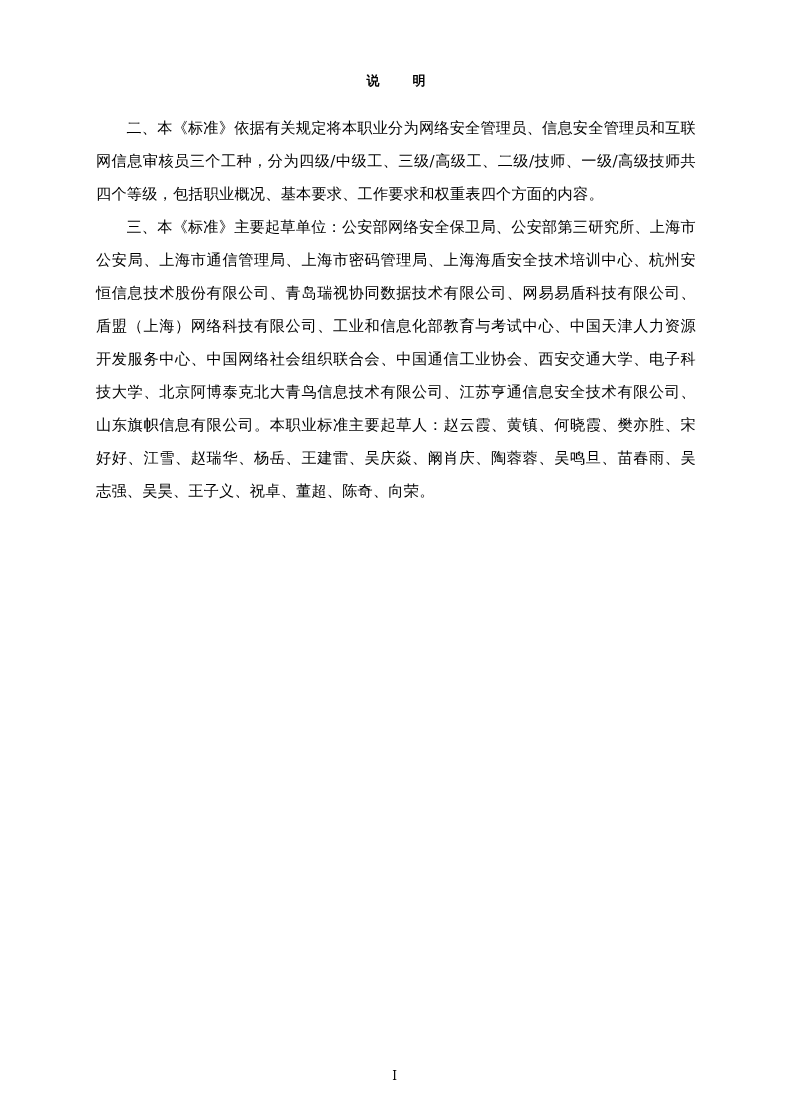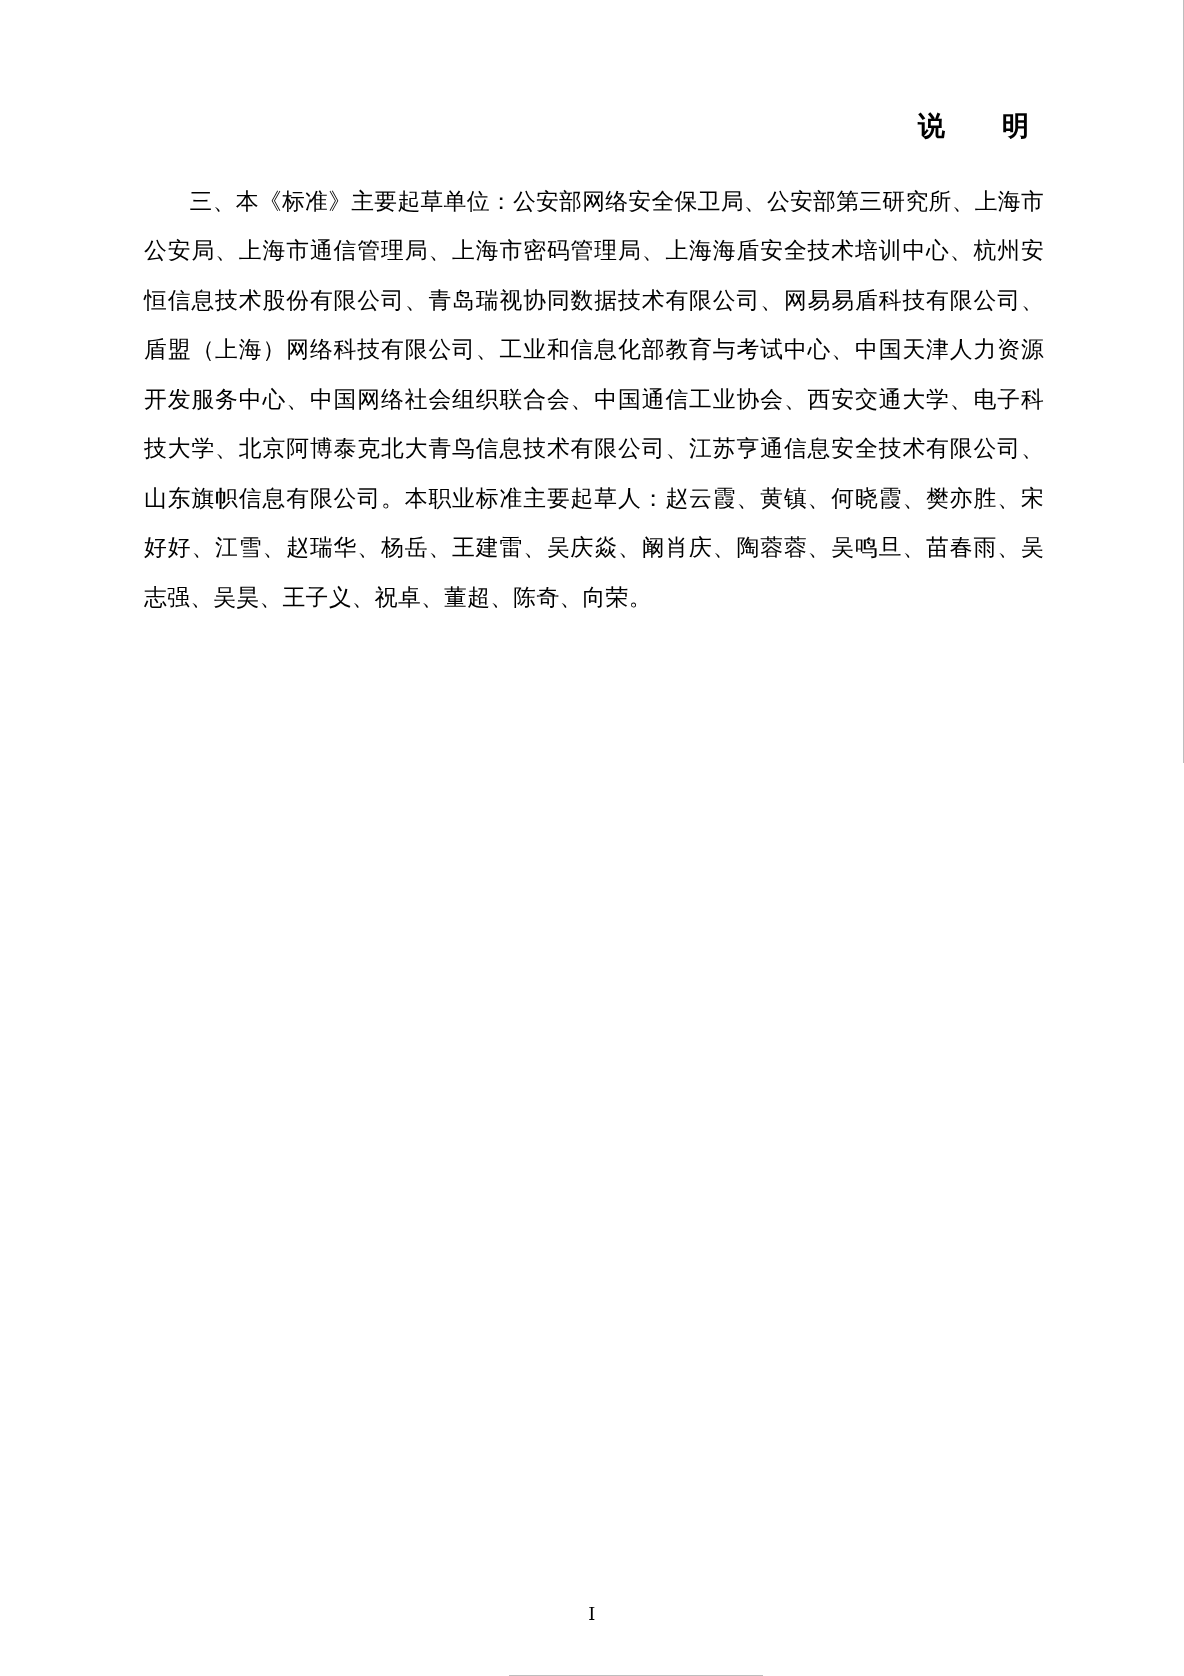--- a/index.html
+++ b/index.html
@@ -18,22 +18,22 @@
     color: #000000;
     overflow: hidden;
   }
   .page-inner {
     position: absolute;
     left: 96px;
     top: 72px;
     width: 600px;
   }
   .doc-title {
-    text-align: right;
-    font-size: 18px;
+    text-align: center;
+    font-size: 13px;
     font-weight: bold;
     letter-spacing: 10px;
     margin: 0 0 22px 0;
     padding-left: 10px;
     font-family: "DejaVu Sans", "Liberation Sans", sans-serif;
   }
   .para {
     font-size: 15.2px;
     line-height: 33px;
     text-align: justify;
@@ -53,16 +53,17 @@
     color: #000;
     font-family: "DejaVu Serif", "Liberation Serif", serif;
   }
 </style>
 </head>
 <body>
 
 <div class="page">
   <div class="page-inner">
     <h1 class="doc-title">说　明</h1>
+    <p class="para">二、本《标准》依据有关规定将本职业分为网络安全管理员、信息安全管理员和互联网信息审核员三个工种，分为四级/中级工、三级/高级工、二级/技师、一级/高级技师共四个等级，包括职业概况、基本要求、工作要求和权重表四个方面的内容。</p>
     <p class="para">三、本《标准》主要起草单位：公安部网络安全保卫局、公安部第三研究所、上海市公安局、上海市通信管理局、上海市密码管理局、上海海盾安全技术培训中心、杭州安恒信息技术股份有限公司、青岛瑞视协同数据技术有限公司、网易易盾科技有限公司、盾盟（上海）网络科技有限公司、工业和信息化部教育与考试中心、中国天津人力资源开发服务中心、中国网络社会组织联合会、中国通信工业协会、西安交通大学、电子科技大学、北京阿博泰克北大青鸟信息技术有限公司、江苏亨通信息安全技术有限公司、山东旗帜信息有限公司。本职业标准主要起草人：赵云霞、黄镇、何晓霞、樊亦胜、宋好好、江雪、赵瑞华、杨岳、王建雷、吴庆焱、阚肖庆、陶蓉蓉、吴鸣旦、苗春雨、吴志强、吴昊、王子义、祝卓、董超、陈奇、向荣。</p>
   </div>
   <div class="footer">I</div>
 </div>
 
 </body></html>

